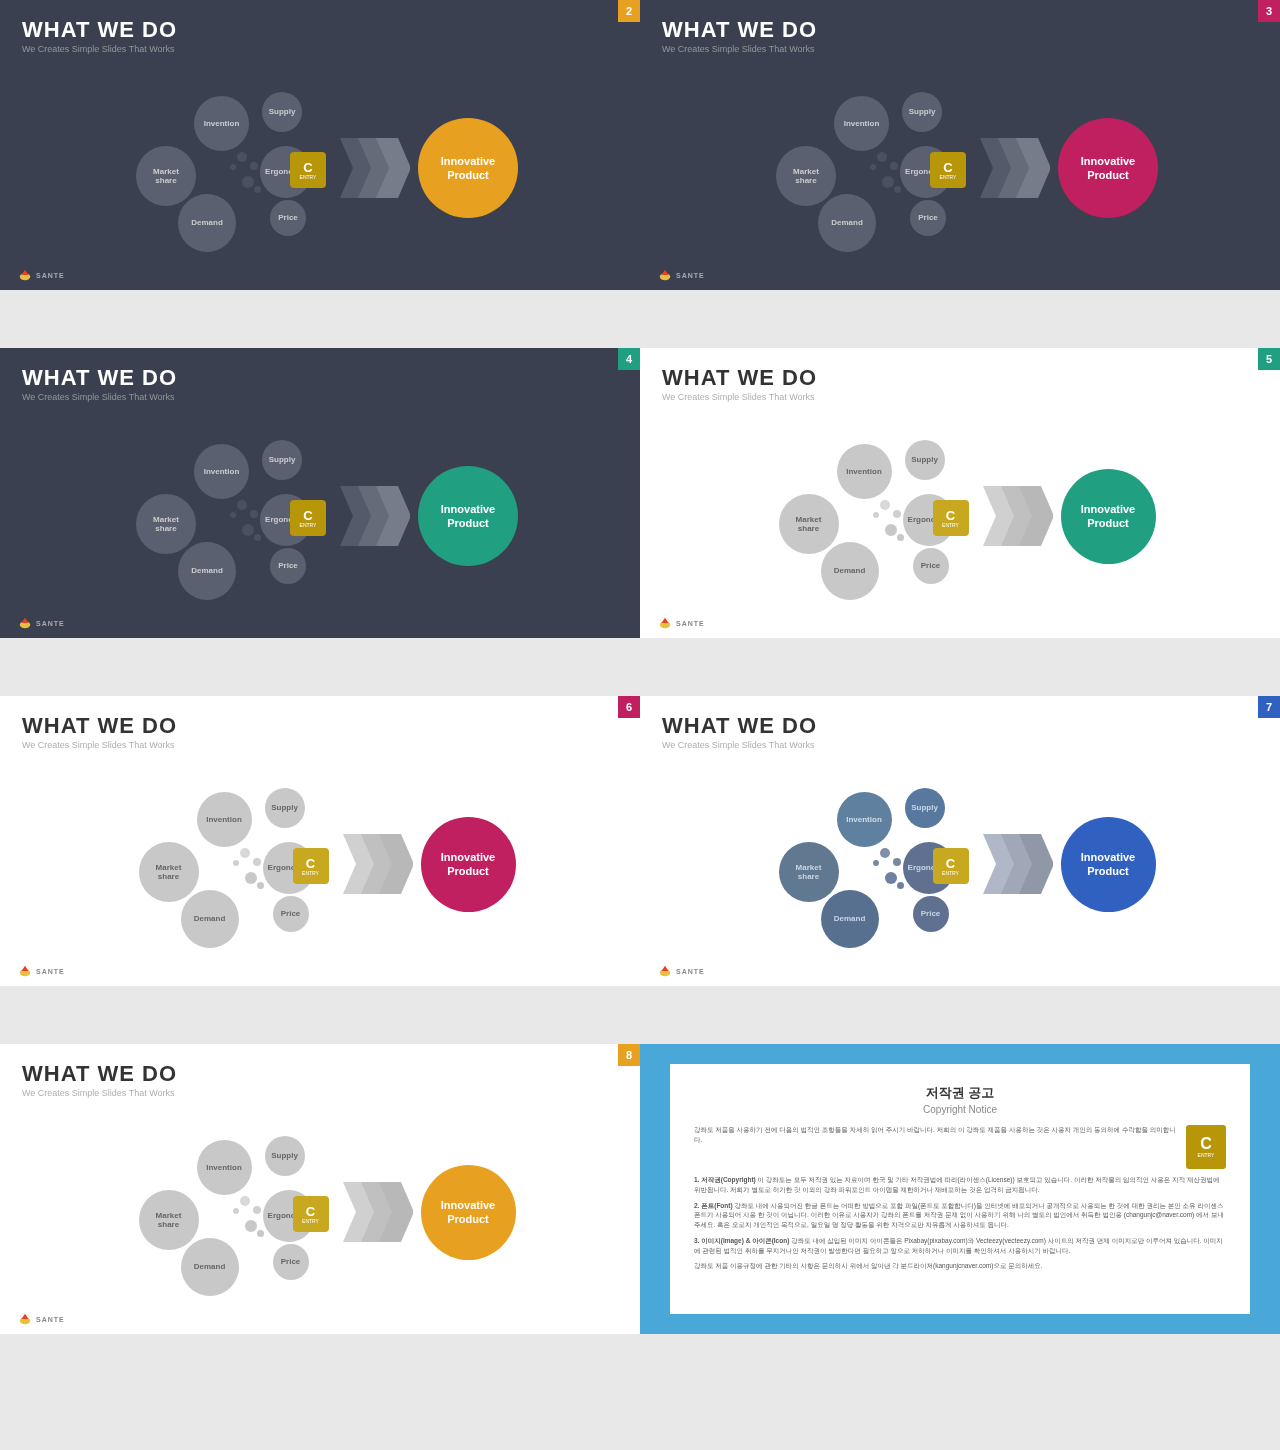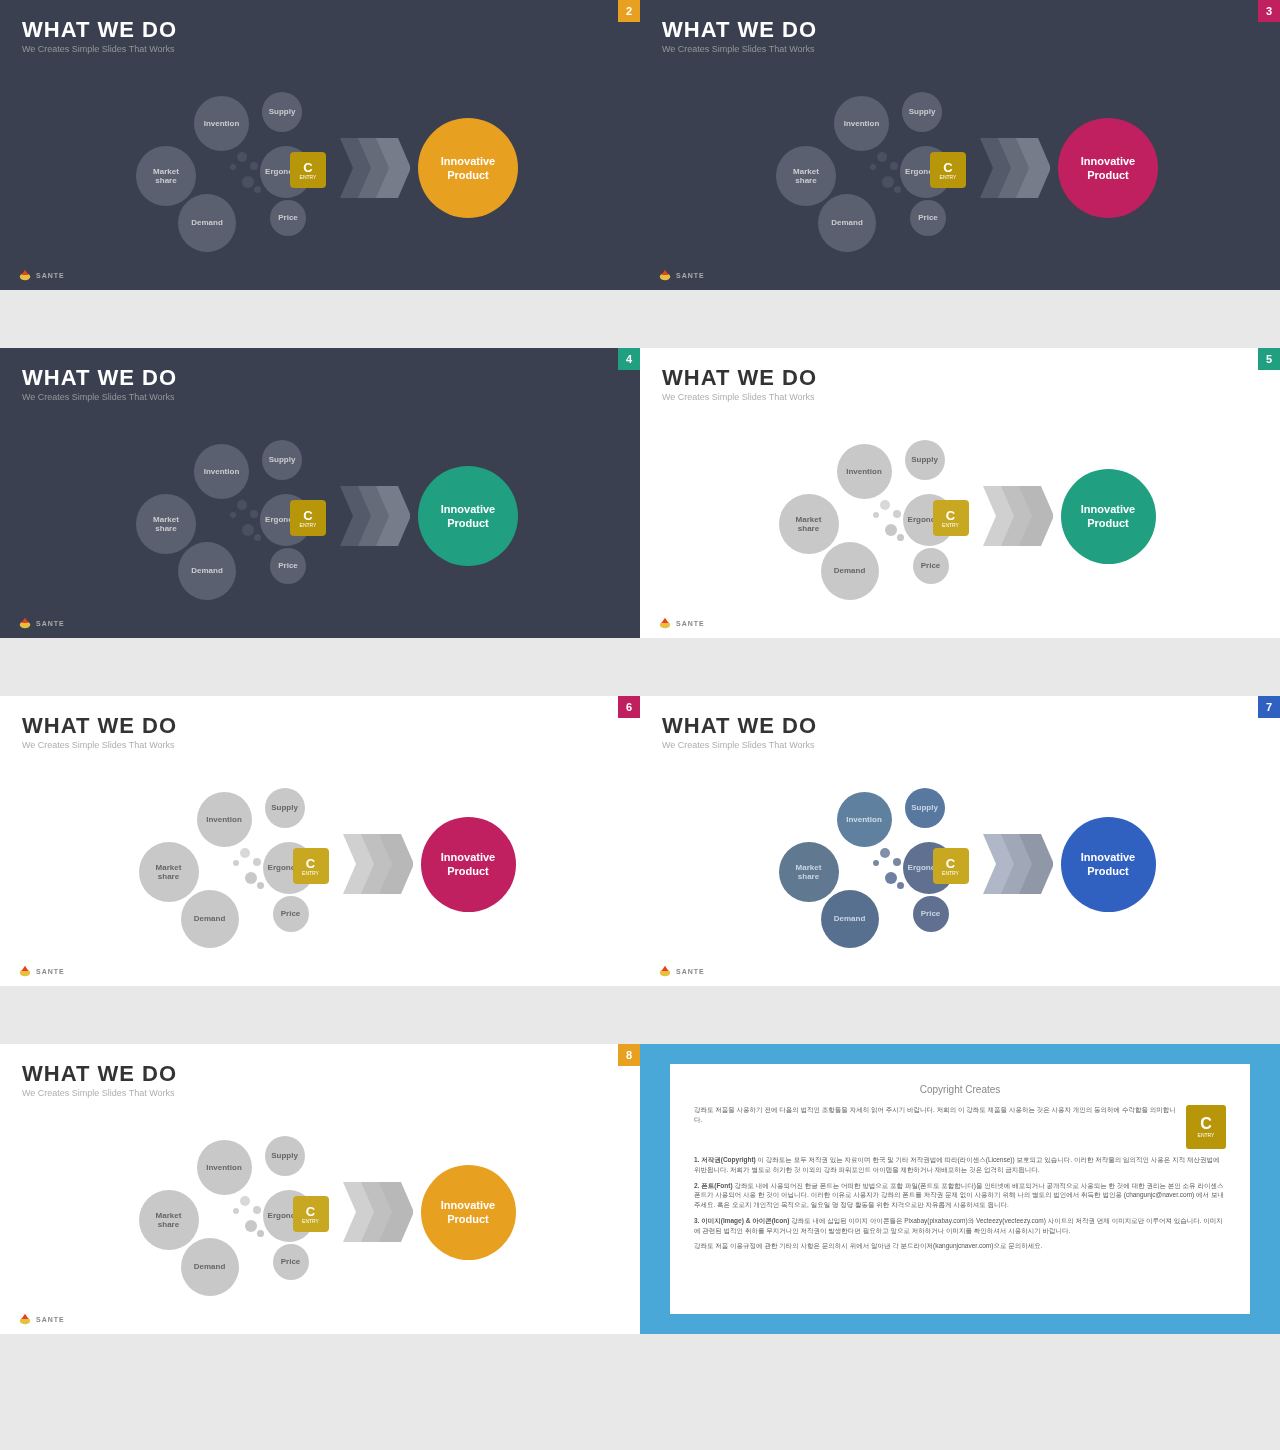--- a/index.html
+++ b/index.html
@@ -473,21 +473,22 @@
     <svg class="footer-icon" viewBox="0 0 16 16">
         <ellipse cx="8" cy="10" rx="6" ry="4" fill="#e8c040"></ellipse>
         <polygon points="8,2 12,8 4,8" fill="#e84020"></polygon>
       </svg>
     <span class="footer-text">SANTE</span>
   </div>
 </div>
 
 <div class="copyright-slide last-row-copyright">
   <div class="copyright-inner">
-    <div class="copyright-title-en">Copyright Creates</div>
+    <div class="copyright-title-kr">저작권 공고</div>
+    <div class="copyright-title-en">Copyright Notice</div>
     <div style="overflow:hidden;">
       <div style="float:right;margin-left:10px;margin-bottom:6px;">
         <div style="width:40px;height:44px;background:#b8960a;border-radius:3px;display:flex;flex-direction:column;align-items:center;justify-content:center;">
           <span style="font-size:16px;font-weight:bold;color:#fff;line-height:1;">C</span>
           <span style="font-size:5px;color:#fff;">ENTRY</span>
         </div>
       </div>
       <p class="copyright-body">강좌도 저품을 사용하기 전에 다음의 법적인 조항들을 자세히 읽어 주시기 바랍니다. 저희의 이 강좌도 제품을 사용하는 것은 사용자 개인의 동의하에 수락함을 의미합니다.</p>
     </div>
     <div class="copyright-section">

